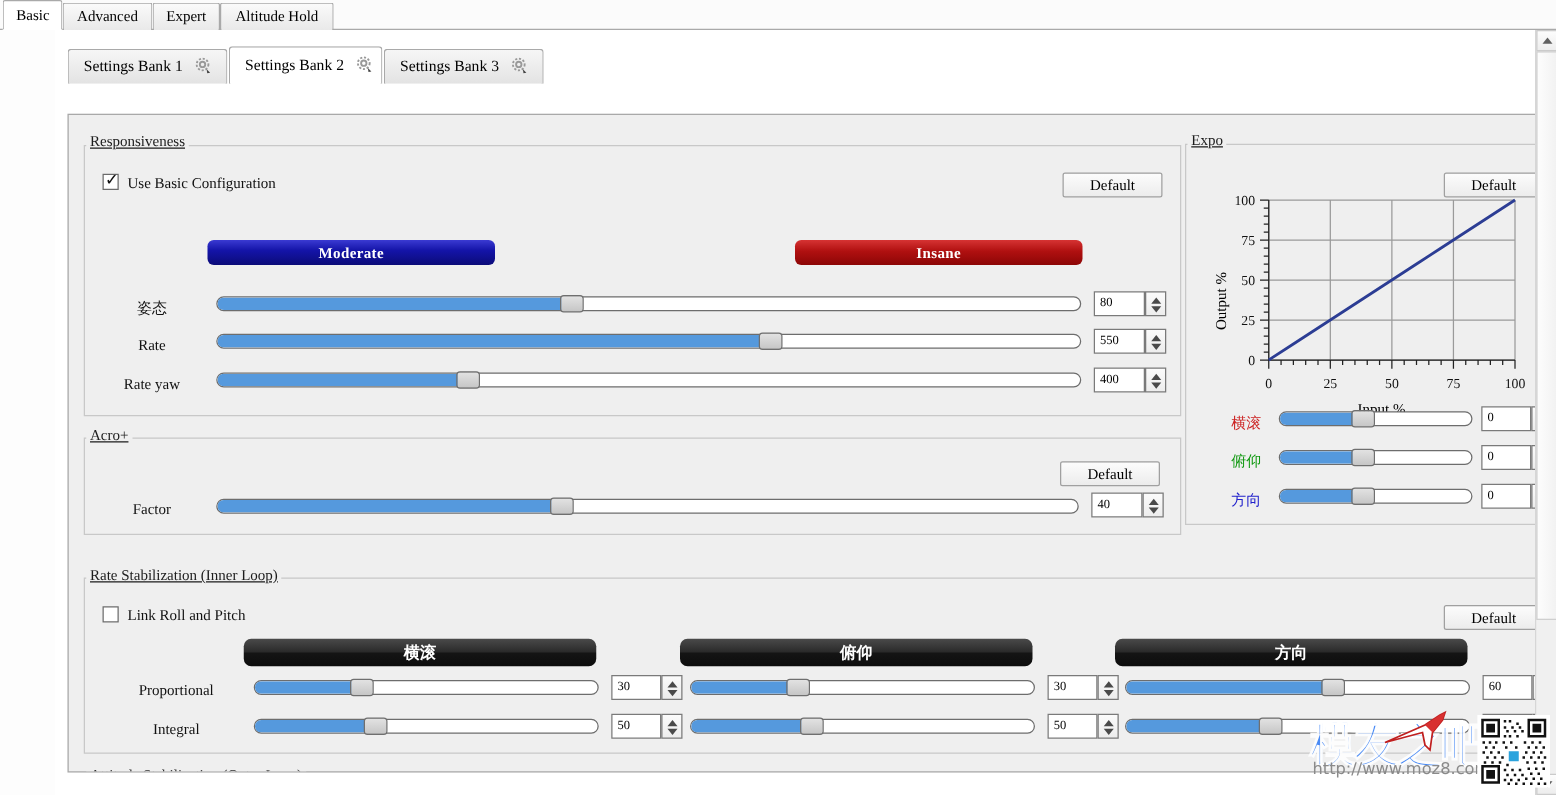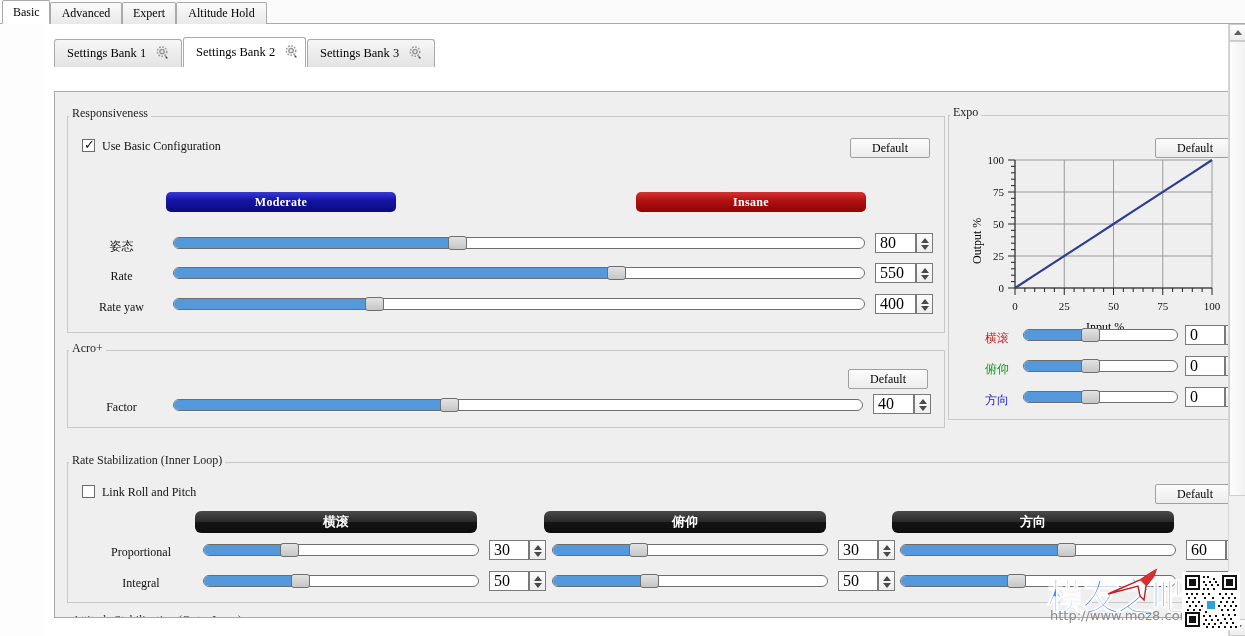--- a/index.html
+++ b/index.html
@@ -78,20 +78,21 @@
 
   
   .grouplabel {
     position: absolute;
     font-size: 12px;
     color: #1c1c1c;
     background: #efefef;
     padding: 0 3px;
     z-index: 3;
     white-space: nowrap;
+    text-decoration: underline;
   }
   .groupbox {
     position: absolute;
     border: 1px solid #c8c8c8;
     background: #efefef;
   }
 
   
   .defbtn {
     position: absolute; height: 20px; width: 80px;
@@ -154,21 +155,21 @@
     border-radius: 3px;
     cursor: pointer;
   }
 
   
   .spin { position: absolute; height: 20px; }
   .spin .box {
     position: absolute; left: 0; top: 0; height: 20px; right: 17px;
     background: #fff;
     border: 1px solid #7a7a7a;
-    font-size: 16px;
+    font-size: 10px;
     line-height: 18px;
     padding-left: 4px;
     font-family: "Liberation Serif", serif;
   }
   .spin .arrows {
     position: absolute; right: 0; top: 0; width: 17px; height: 20px;
     background: linear-gradient(#fbfbfb,#ededed);
     border: 1px solid #7a7a7a;
   }
   .spin .arrows i {

